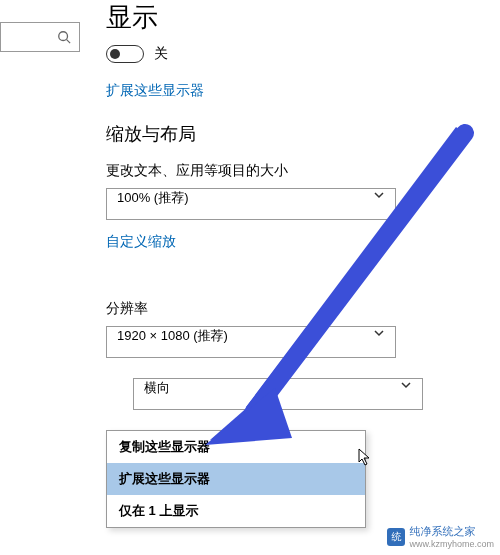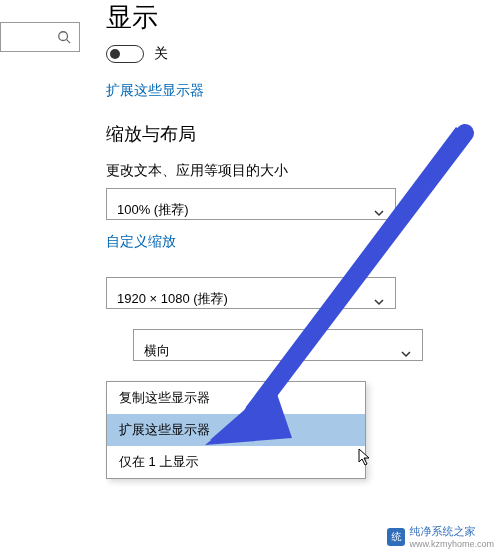--- a/index.html
+++ b/index.html
@@ -48,21 +48,21 @@
     }
     .toggle-label { font-size: 14px; }
     .link { color: #0066b4; font-size: 14px; cursor: pointer; display: inline-block; margin-bottom: 22px; }
     h2.section-title { font-size: 18px; font-weight: 400; margin-bottom: 16px; }
     .field-label { font-size: 14px; margin-bottom: 8px; }
     .dropdown {
       width: 290px; height: 32px;
       border: 1.5px solid #999;
       background: #fff;
       display: flex;
-      align-items: flex-end;
+      align-items: flex-start;
       justify-content: space-between;
       padding: 0 10px;
       font-size: 13px;
       cursor: pointer;
       margin-bottom: 12px;
     }
     .dropdown.small { width: 290px; margin-left: 27px; }
     .chevron { width: 12px; height: 12px; }
     .chevron path { stroke: #333; stroke-width: 1.5; fill: none; }
     .group { margin-bottom: 20px; }
@@ -70,20 +70,21 @@
       width: 260px;
       border: 1.5px solid #999;
       background: #fff;
       box-shadow: 3px 3px 6px rgba(0,0,0,0.15);
       margin-bottom: 8px;
     }
     .listbox-item {
       padding: 7px 12px;
       font-size: 13px;
       cursor: pointer;
+      font-weight: bold;
     }
     .listbox-item.selected {
       background: #a8c8e8;
     }
     .cursor-icon {
       position: absolute;
       left: 358px; top: 448px;
       width: 14px; height: 18px;
     }
     .annotation-arrow {
@@ -139,24 +140,25 @@
   <h2 class="section-title">缩放与布局</h2>
 
   <div class="group">
     <div class="field-label">更改文本、应用等项目的大小</div>
     <div class="dropdown">
       <span>100% (推荐)</span>
       <svg class="chevron" viewBox="0 0 12 12">
           <path d="M2 4 L6 8 L10 4"></path>
         </svg>
     </div>
-    <span class="link" style="margin-bottom:6px">自定义缩放</span>
+    <span class="link" style="margin-bottom:29px">自定义缩放</span>
   </div>
 
   <div class="group">
+    <div class="field-label">分辨率</div>
     <div class="dropdown">
       <span>1920 × 1080 (推荐)</span>
       <svg class="chevron" viewBox="0 0 12 12">
           <path d="M2 4 L6 8 L10 4"></path>
         </svg>
     </div>
   </div>
 
   <div class="group">
     <div class="dropdown small">

